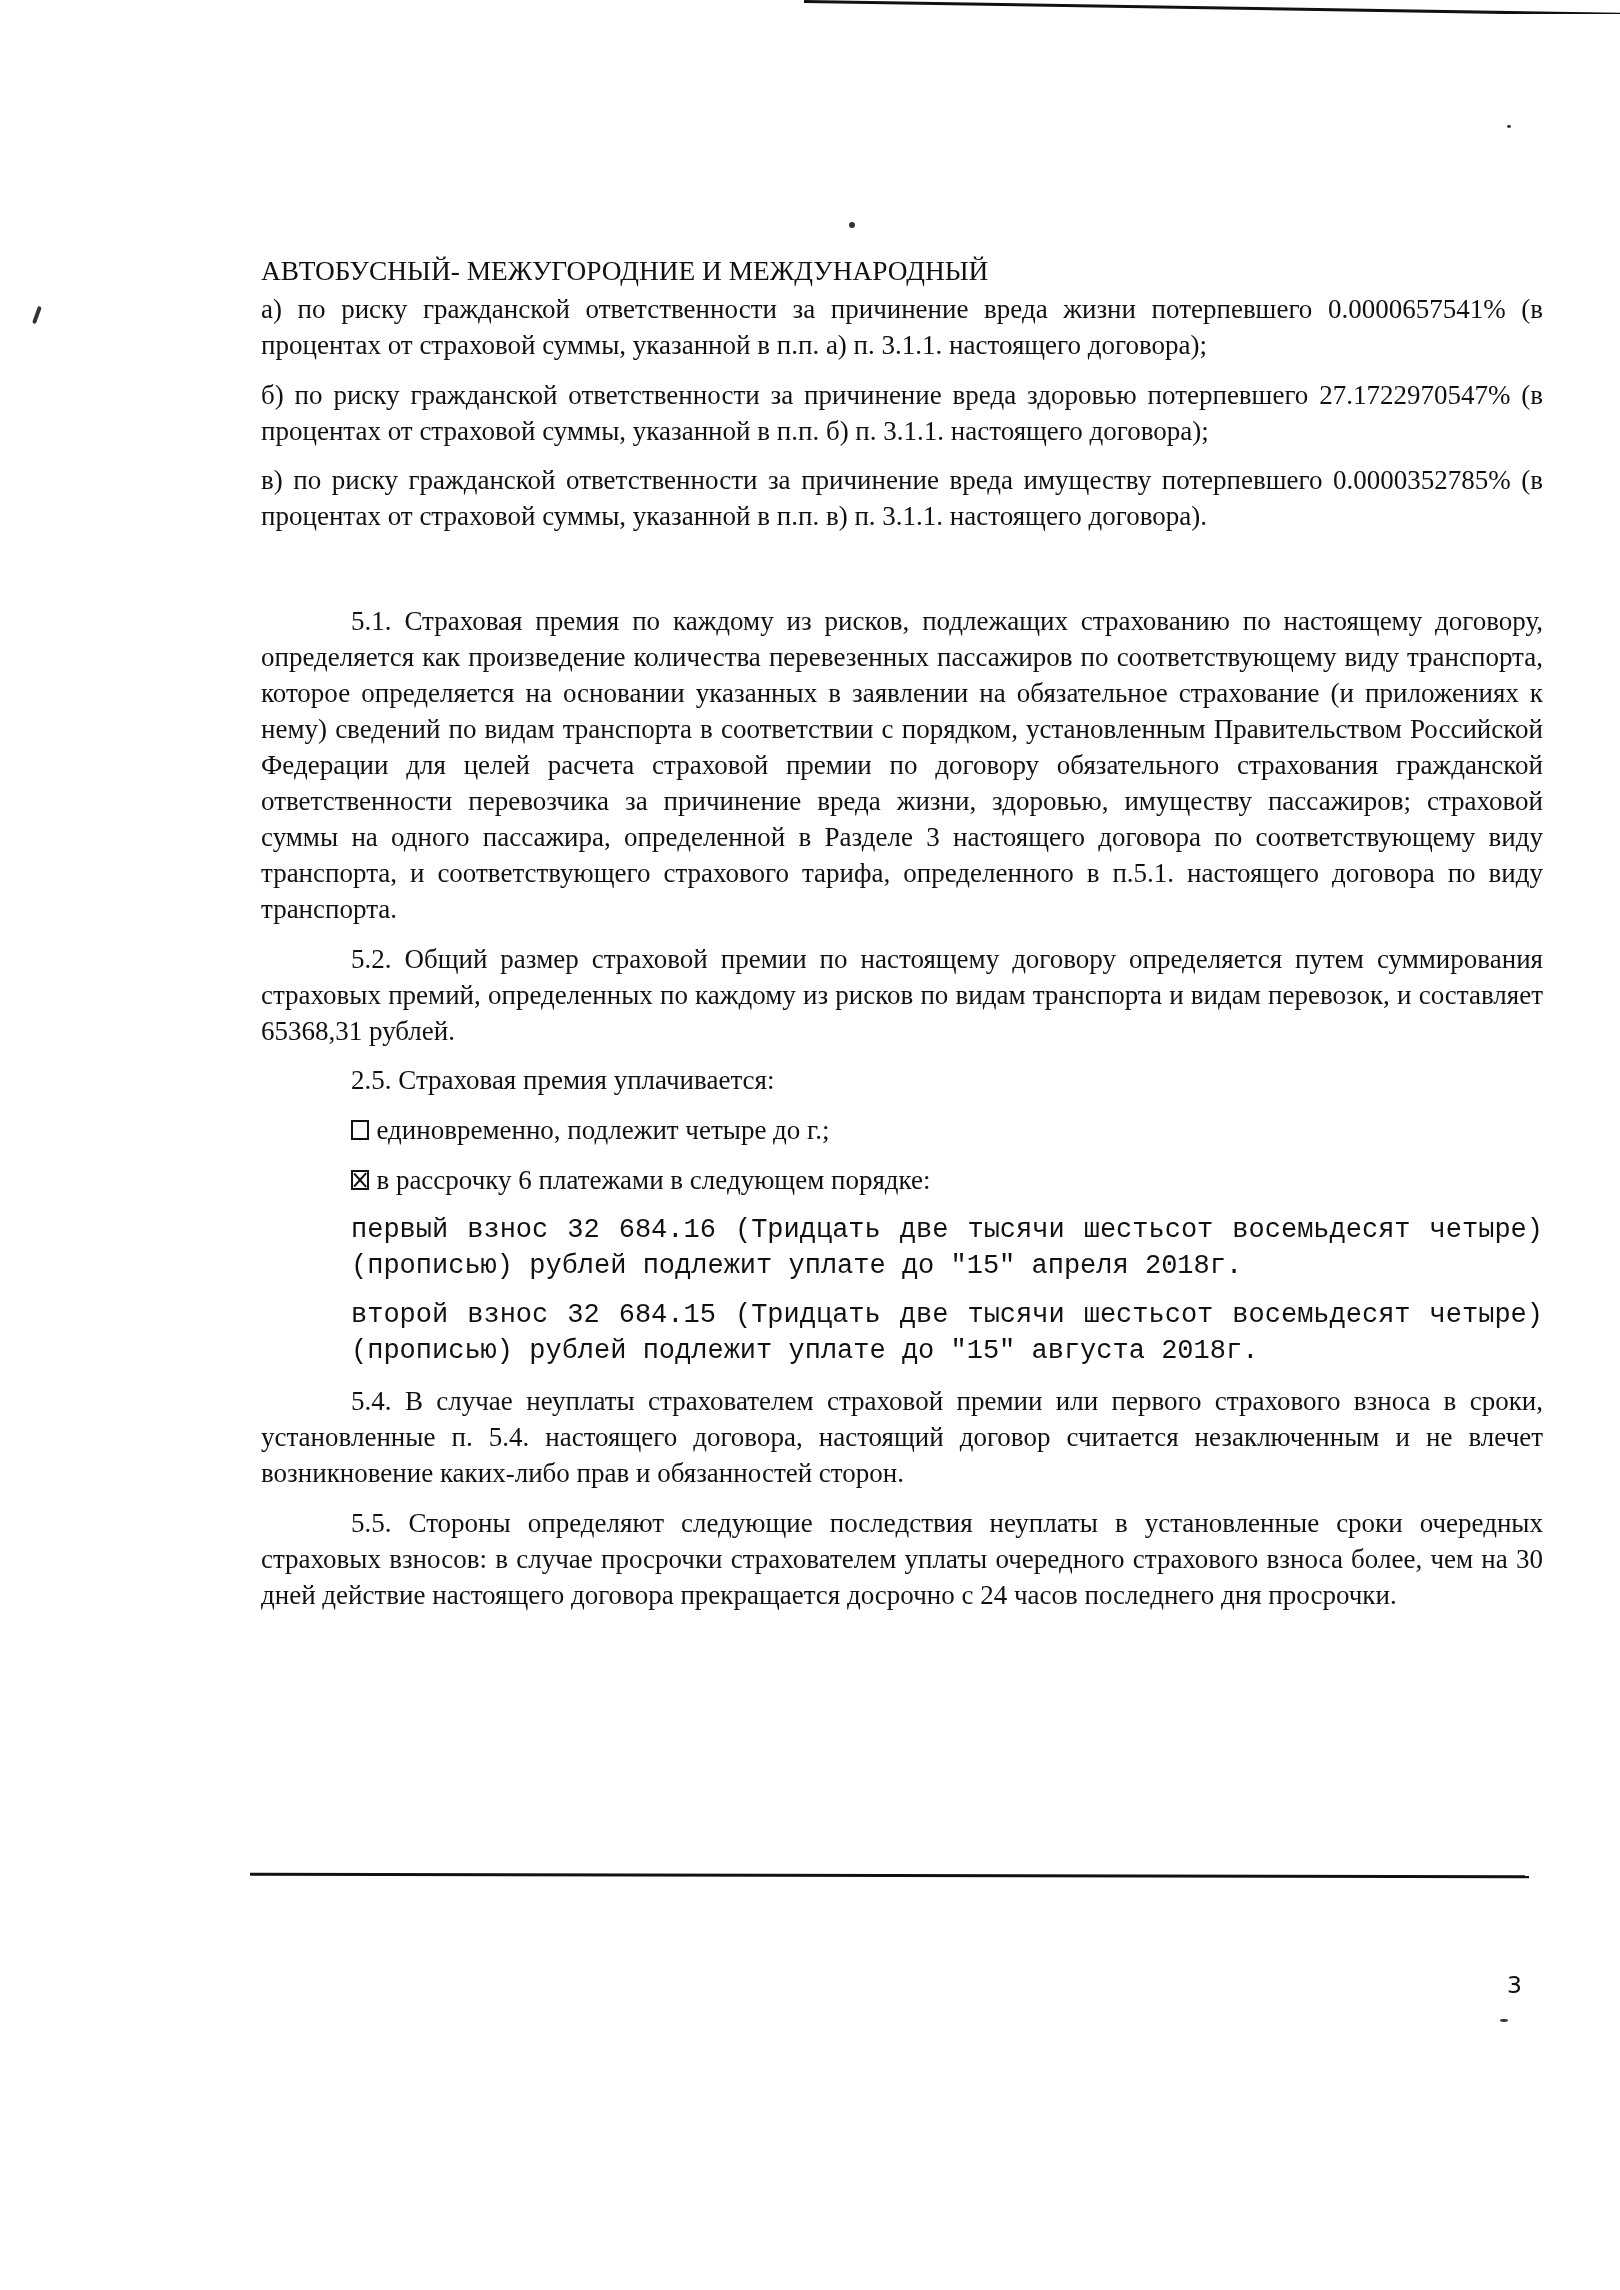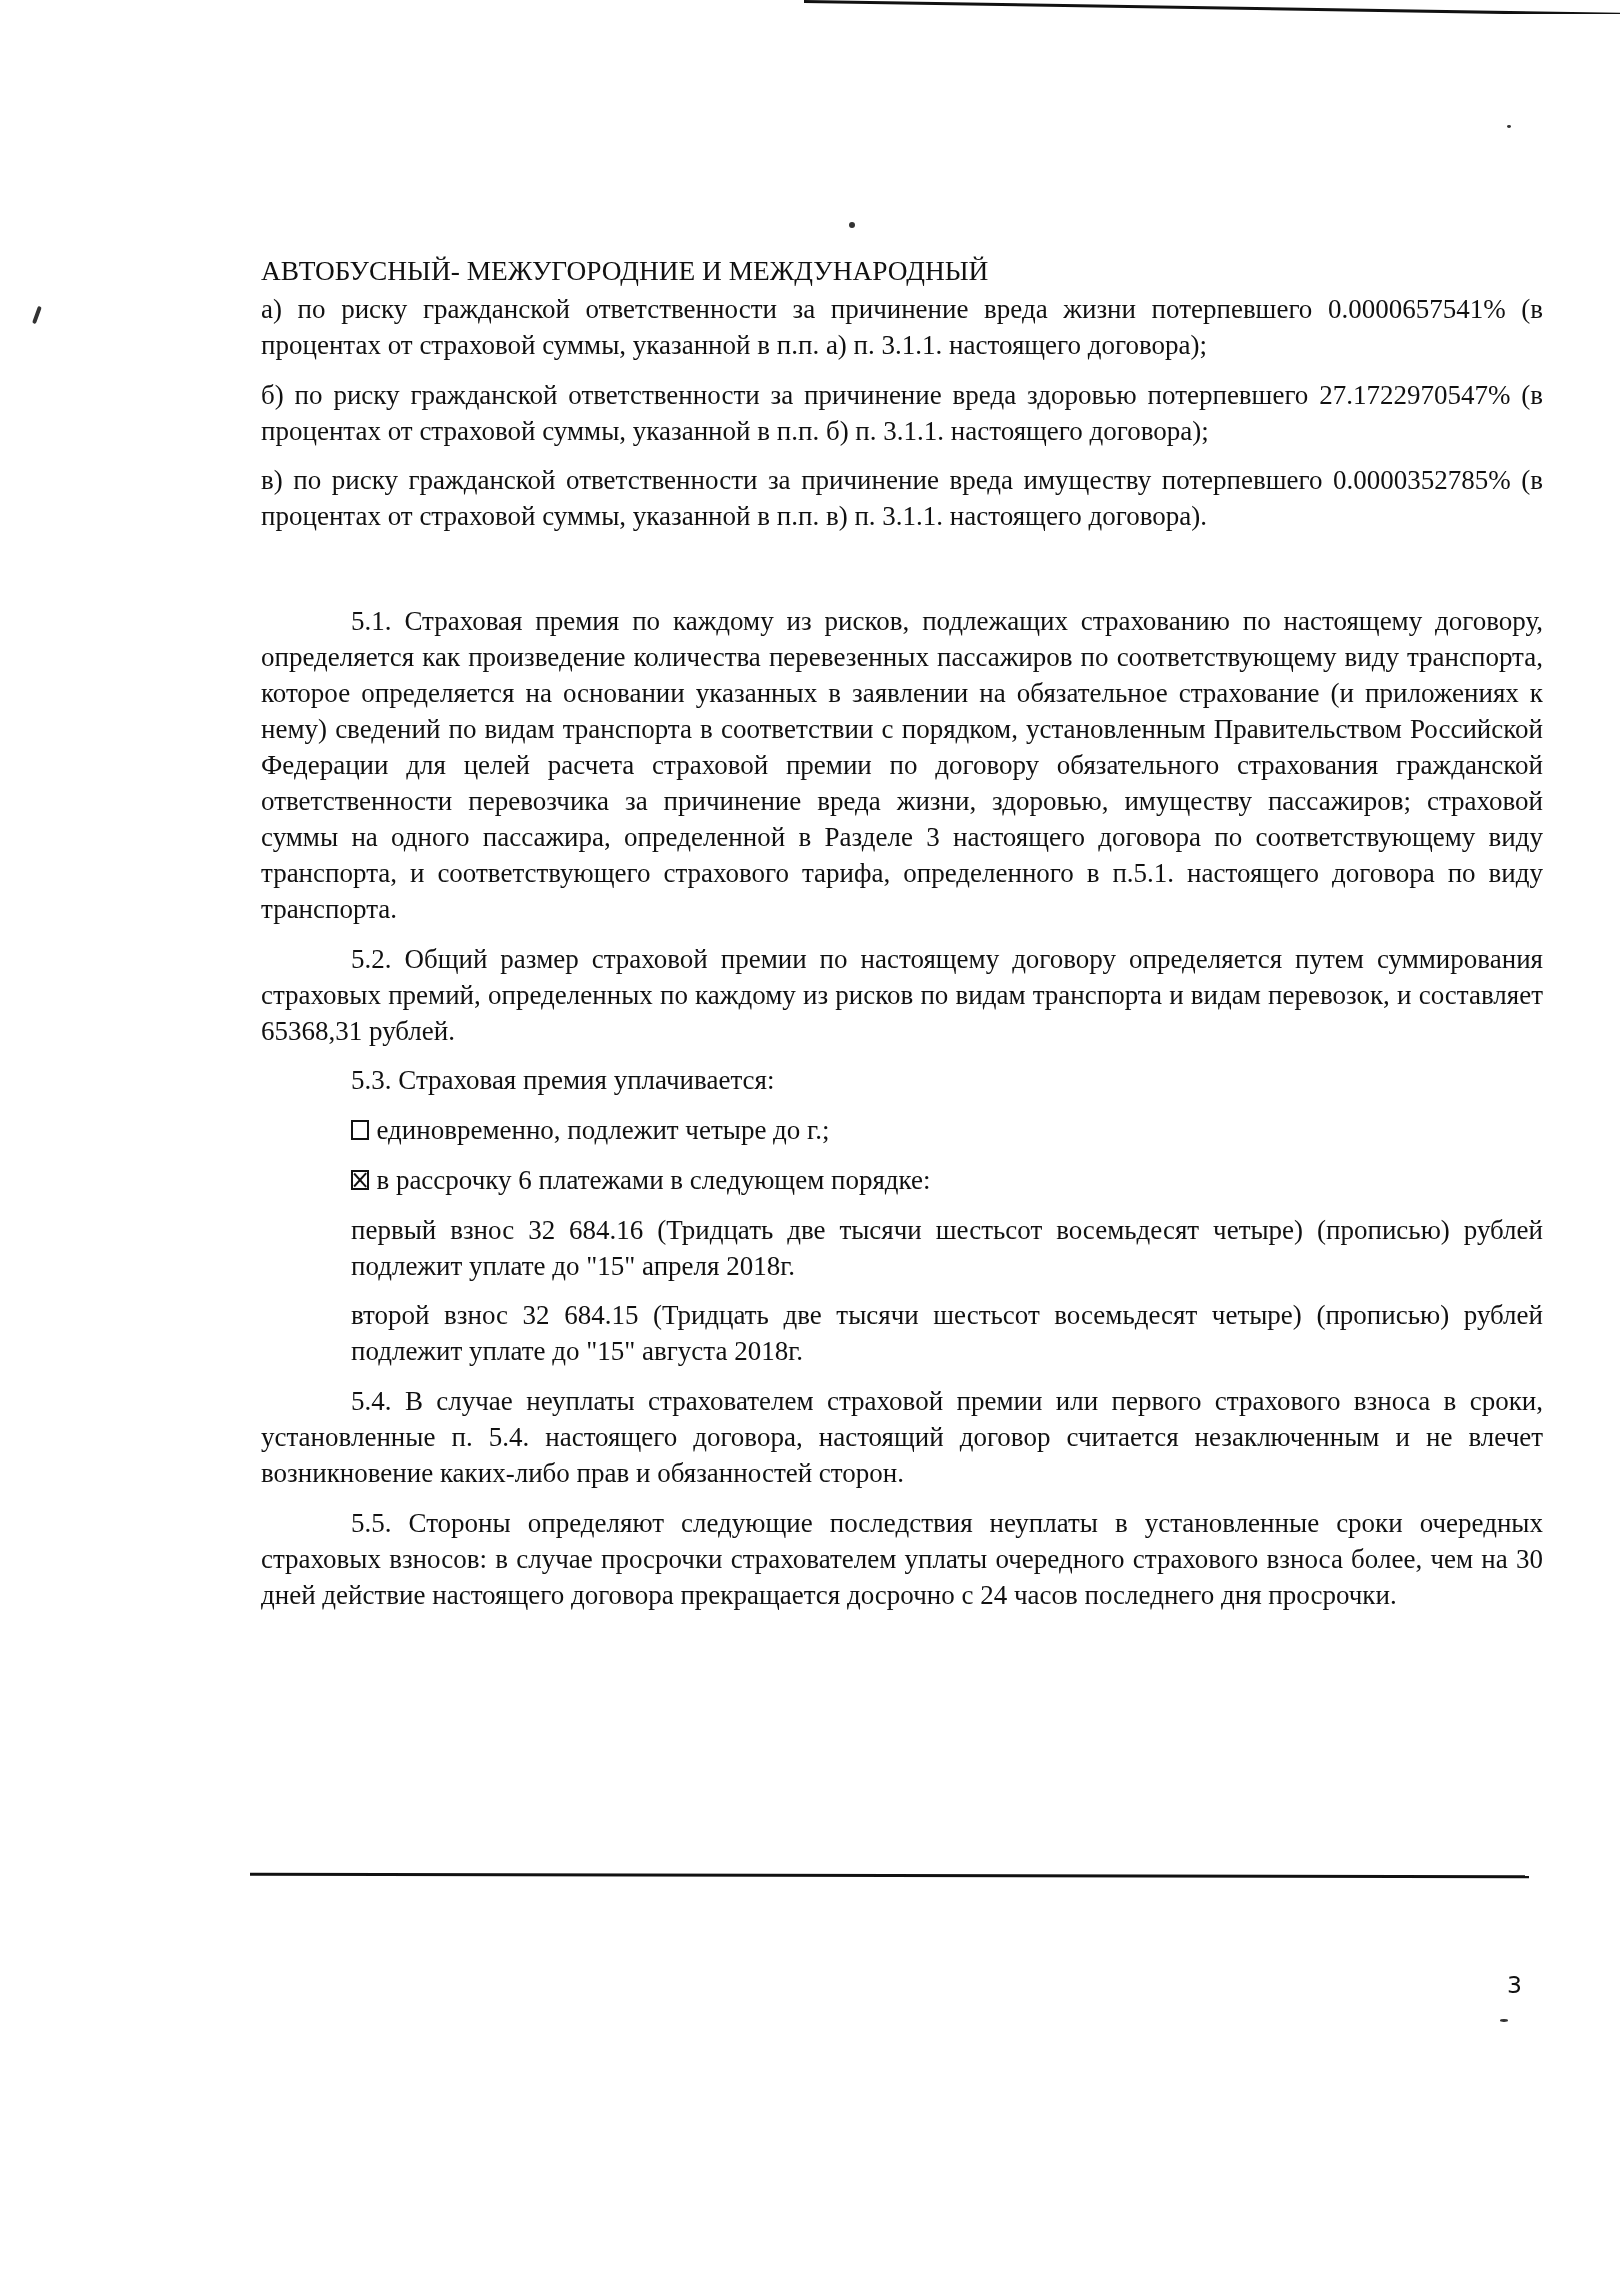--- a/index.html
+++ b/index.html
@@ -36,21 +36,21 @@
     display: inline-block; width: 17.6px; height: 19.6px; border: 2px solid #111;
     box-sizing: border-box; margin-right: 7.8px; position: relative; flex: none;
   }
   .checkbox.checked::before, .checkbox.checked::after {
     content: ""; position: absolute; left: 50%; top: 50%; width: 17.6px; height: 2px;
     background: #111;
   }
   .checkbox.checked::before { transform: translate(-50%,-50%) rotate(48deg); }
   .checkbox.checked::after { transform: translate(-50%,-50%) rotate(-48deg); }
   .installment {
-    text-align: justify; margin: 0 0 13.7px 90px;
+    text-align: justify; margin: 0 0 13.7px 90px; font-family: Liberation Mono, monospace;
   }
   .rule {
     position: absolute; left: 250px; top: 1874px; width: 1279px; height: 2.9px;
     background: #111; transform: rotate(0.12deg);
   }
   .page-number {
     position: absolute; left: 1507px; top: 1971px;
     font-family: "DejaVu Sans", sans-serif; font-size: 23.5px;
   }
   .speck { position: absolute; background: #333; border-radius: 50%; }
@@ -64,21 +64,21 @@
   <div class="heading">АВТОБУСНЫЙ- МЕЖУГОРОДНИЕ И МЕЖДУНАРОДНЫЙ</div>
 
   <p class="item-para">а) по риску гражданской ответственности за причинение вреда жизни потерпевшего 0.0000657541% (в процентах от страховой суммы, указанной в п.п. а) п. 3.1.1. настоящего договора);</p>
   <p class="item-para">б) по риску гражданской ответственности за причинение вреда здоровью потерпевшего 27.1722970547% (в процентах от страховой суммы, указанной в п.п. б) п. 3.1.1. настоящего договора);</p>
   <p class="item-para">в) по риску гражданской ответственности за причинение вреда имуществу потерпевшего 0.0000352785% (в процентах от страховой суммы, указанной в п.п. в) п. 3.1.1. настоящего договора).</p>
 
   <div class="spacer"></div>
 
   <p class="clause">5.1. Страховая премия по каждому из рисков, подлежащих страхованию по настоящему договору, определяется как произведение количества перевезенных пассажиров по соответствующему виду транспорта, которое определяется на основании указанных в заявлении на обязательное страхование (и приложениях к нему) сведений по видам транспорта в соответствии с порядком, установленным Правительством Российской Федерации для целей расчета страховой премии по договору обязательного страхования гражданской ответственности перевозчика за причинение вреда жизни, здоровью, имуществу пассажиров; страховой суммы на одного пассажира, определенной в Разделе 3 настоящего договора по соответствующему виду транспорта, и соответствующего страхового тарифа, определенного в п.5.1. настоящего договора по виду транспорта.</p>
   <p class="clause">5.2. Общий размер страховой премии по настоящему договору определяется путем суммирования страховых премий, определенных по каждому из рисков по видам транспорта и видам перевозок, и составляет 65368,31 рублей.</p>
-  <p class="plain-indent">5.3. Страховая премия уплачивается:</p>
+  <p class="plain-indent">2.5. Страховая премия уплачивается:</p>
 
   <div class="option-row">
     <span class="checkbox"></span>
     <span>единовременно, подлежит четыре до  г.;</span>
   </div>
   <div class="option-row">
     <span class="checkbox checked"></span>
     <span>в рассрочку 6 платежами в следующем порядке:</span>
   </div>
 

